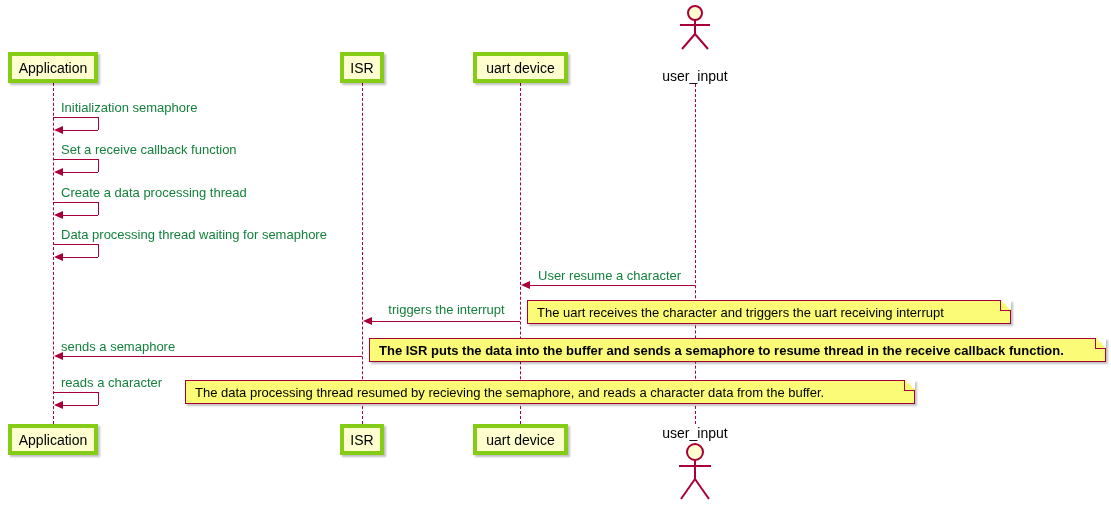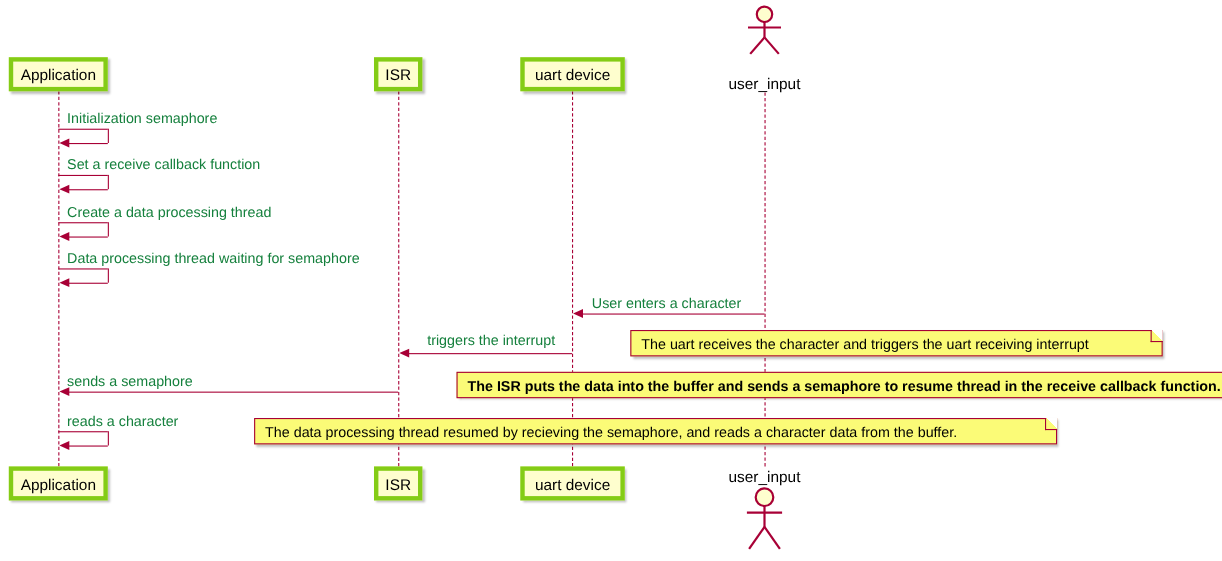--- a/index.html
+++ b/index.html
@@ -31,21 +31,20 @@
   }
   .msg-label {
     position:absolute; white-space:nowrap; font-size:13px; color:#15803d;
   }
   .note {
     position:absolute; box-sizing:border-box; height:24px;
     background:#FBFB77; border:1px solid #A80036;
     display:flex; align-items:center; padding:0 9px;
     font-size:13px; white-space:nowrap;
     box-shadow:2px 2px 2px rgba(0,0,0,0.25);
-    margin-left:46px;
   }
   .note::after {
     content:""; position:absolute; top:-1px; right:-1px; width:11px; height:11px;
     background:linear-gradient(225deg, #ffffff 0%, #ffffff 50%, #FBFB77 50%, #FBFB77 100%);
     border-left:1px solid #A80036; border-bottom:1px solid #A80036;
     box-sizing:border-box;
   }
   .actor-label {
     position:absolute; font-size:14px; text-align:center; white-space:nowrap;
   }
@@ -99,21 +98,21 @@
   <div class="msg-vert" style="left:98px; top:202px; height:13px;"></div>
   <div class="msg-line" style="left:62px; top:215px; width:36px;"></div>
   <div class="arrow-head-left" style="left:54px; top:211px;"></div>
 
   <div class="msg-label" style="left:61px; top:227px;">Data processing thread waiting for semaphore</div>
   <div class="msg-line" style="left:53px; top:244px; width:45px;"></div>
   <div class="msg-vert" style="left:98px; top:244px; height:13px;"></div>
   <div class="msg-line" style="left:62px; top:257px; width:36px;"></div>
   <div class="arrow-head-left" style="left:54px; top:253px;"></div>
 
-  <div class="msg-label" style="left:538px; top:268px;">User enters a character</div>
+  <div class="msg-label" style="left:538px; top:268px;">User resume a character</div>
   <div class="msg-line" style="left:529px; top:285px; width:166px;"></div>
   <div class="arrow-head-left" style="left:521px; top:281px;"></div>
 
   <div class="msg-label" style="left:380px; top:302px; width:133px; text-align:center;">triggers the interrupt</div>
   <div class="msg-line" style="left:371px; top:321px; width:149px;"></div>
   <div class="arrow-head-left" style="left:363px; top:317px;"></div>
   <div class="note" style="left:527px; top:300px; width:484px;">
       <span>The uart receives the character and triggers the uart receiving interrupt</span>
     </div>
 

